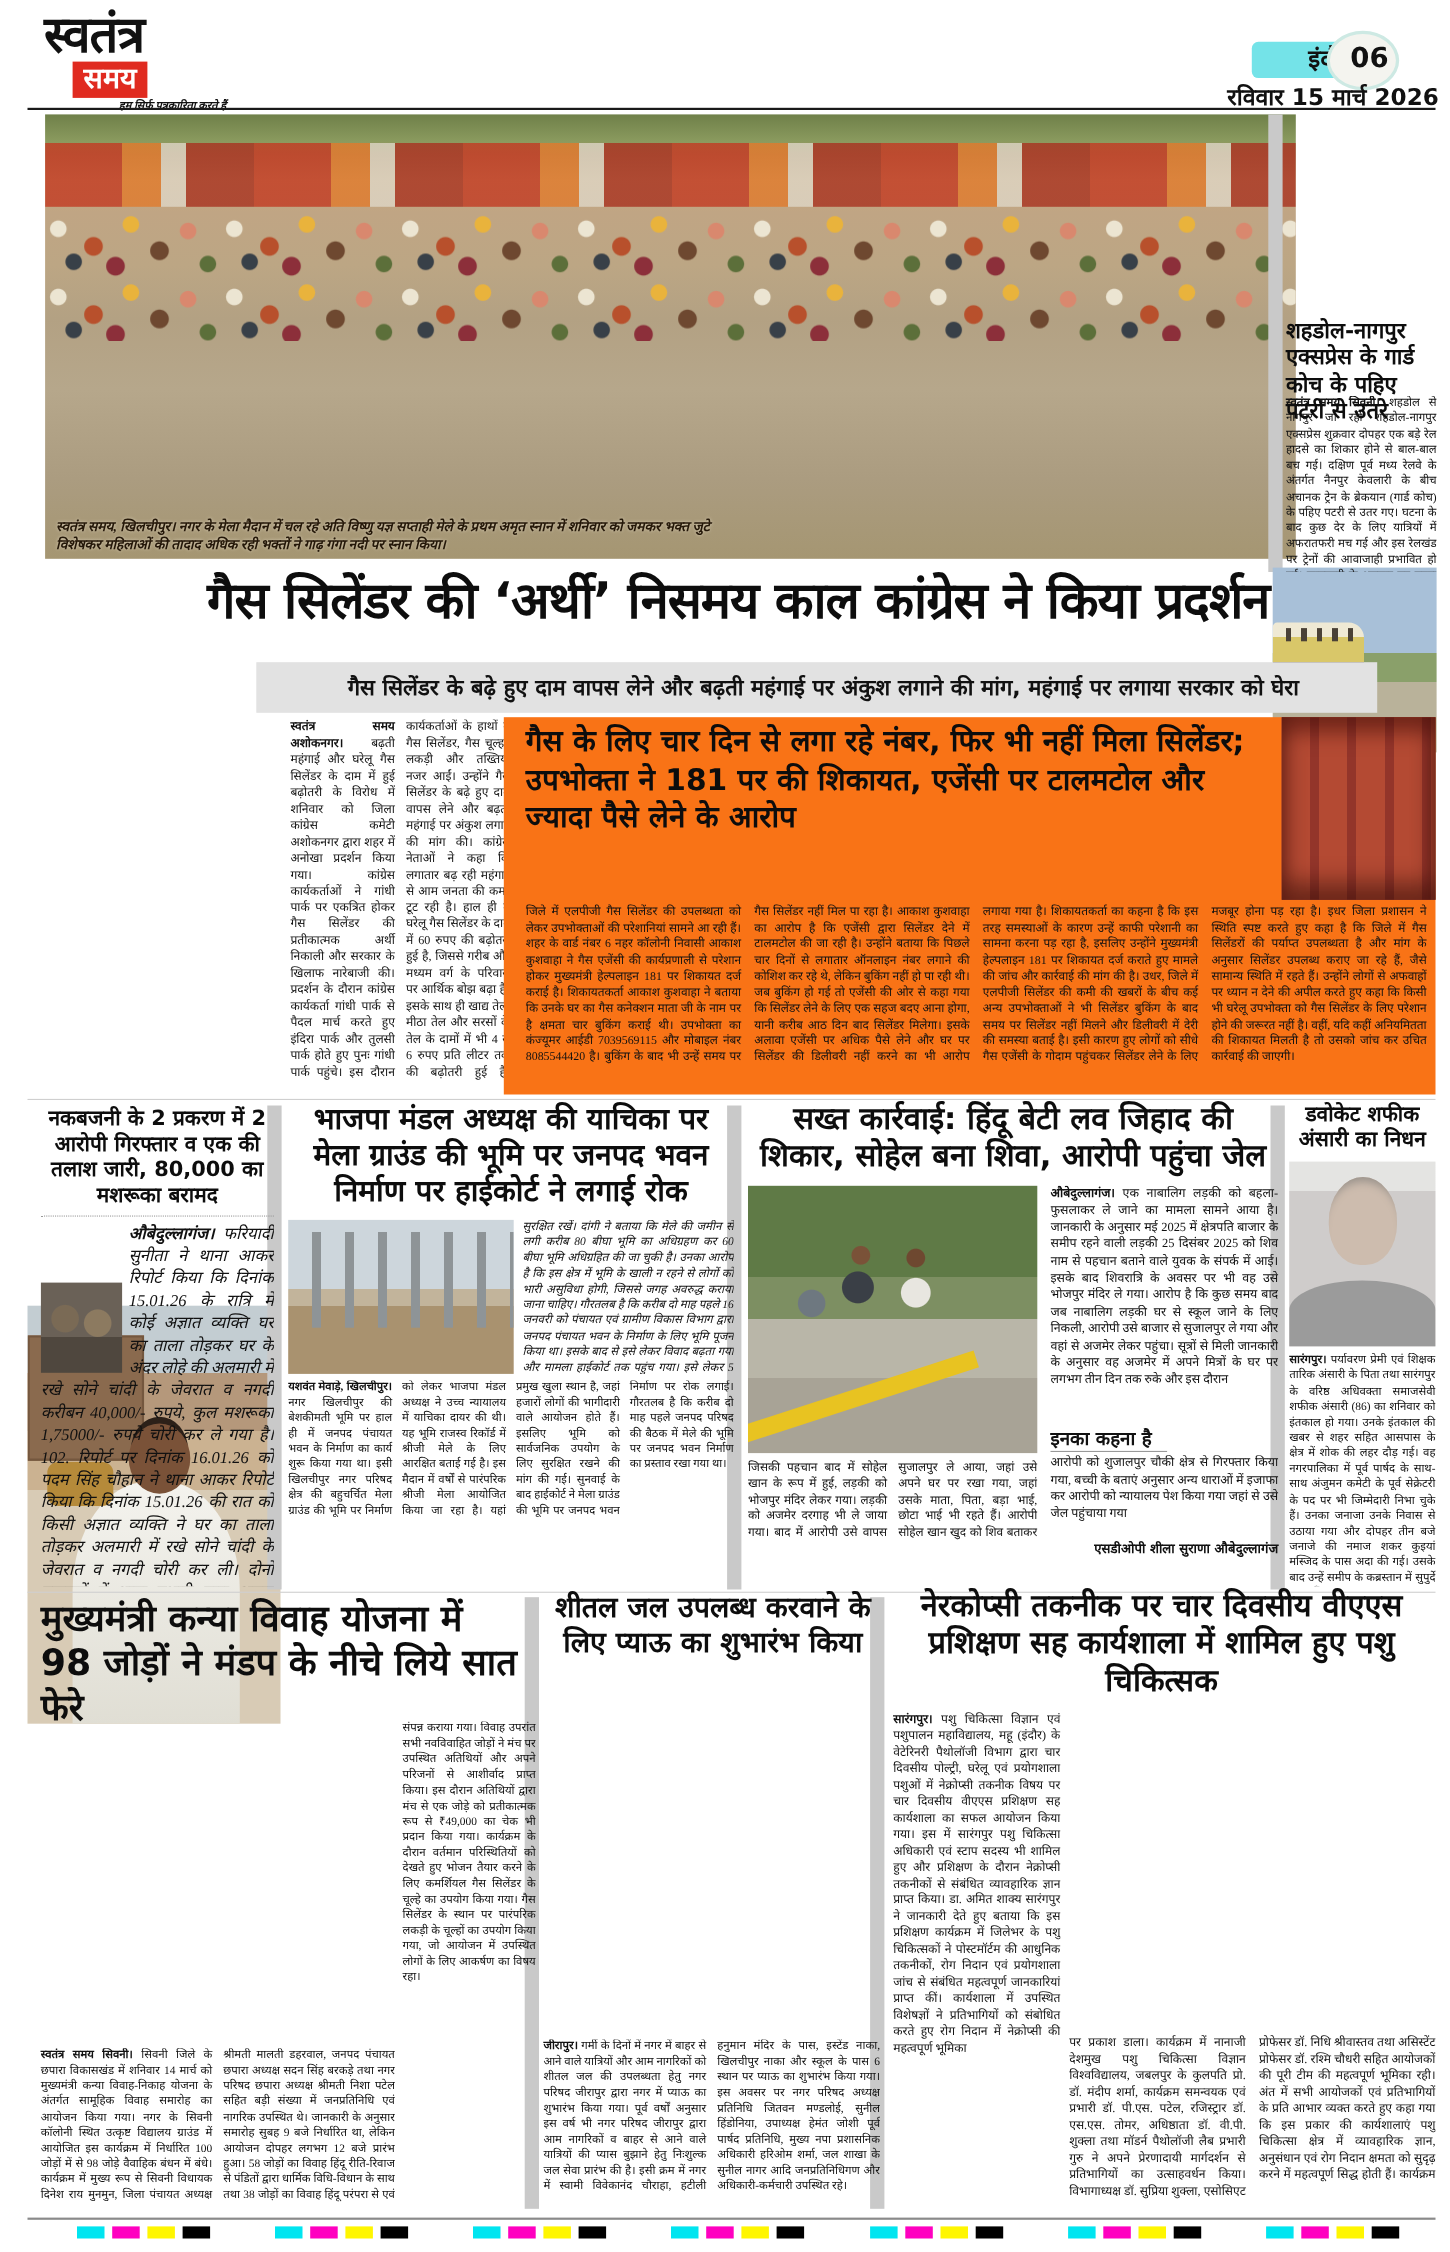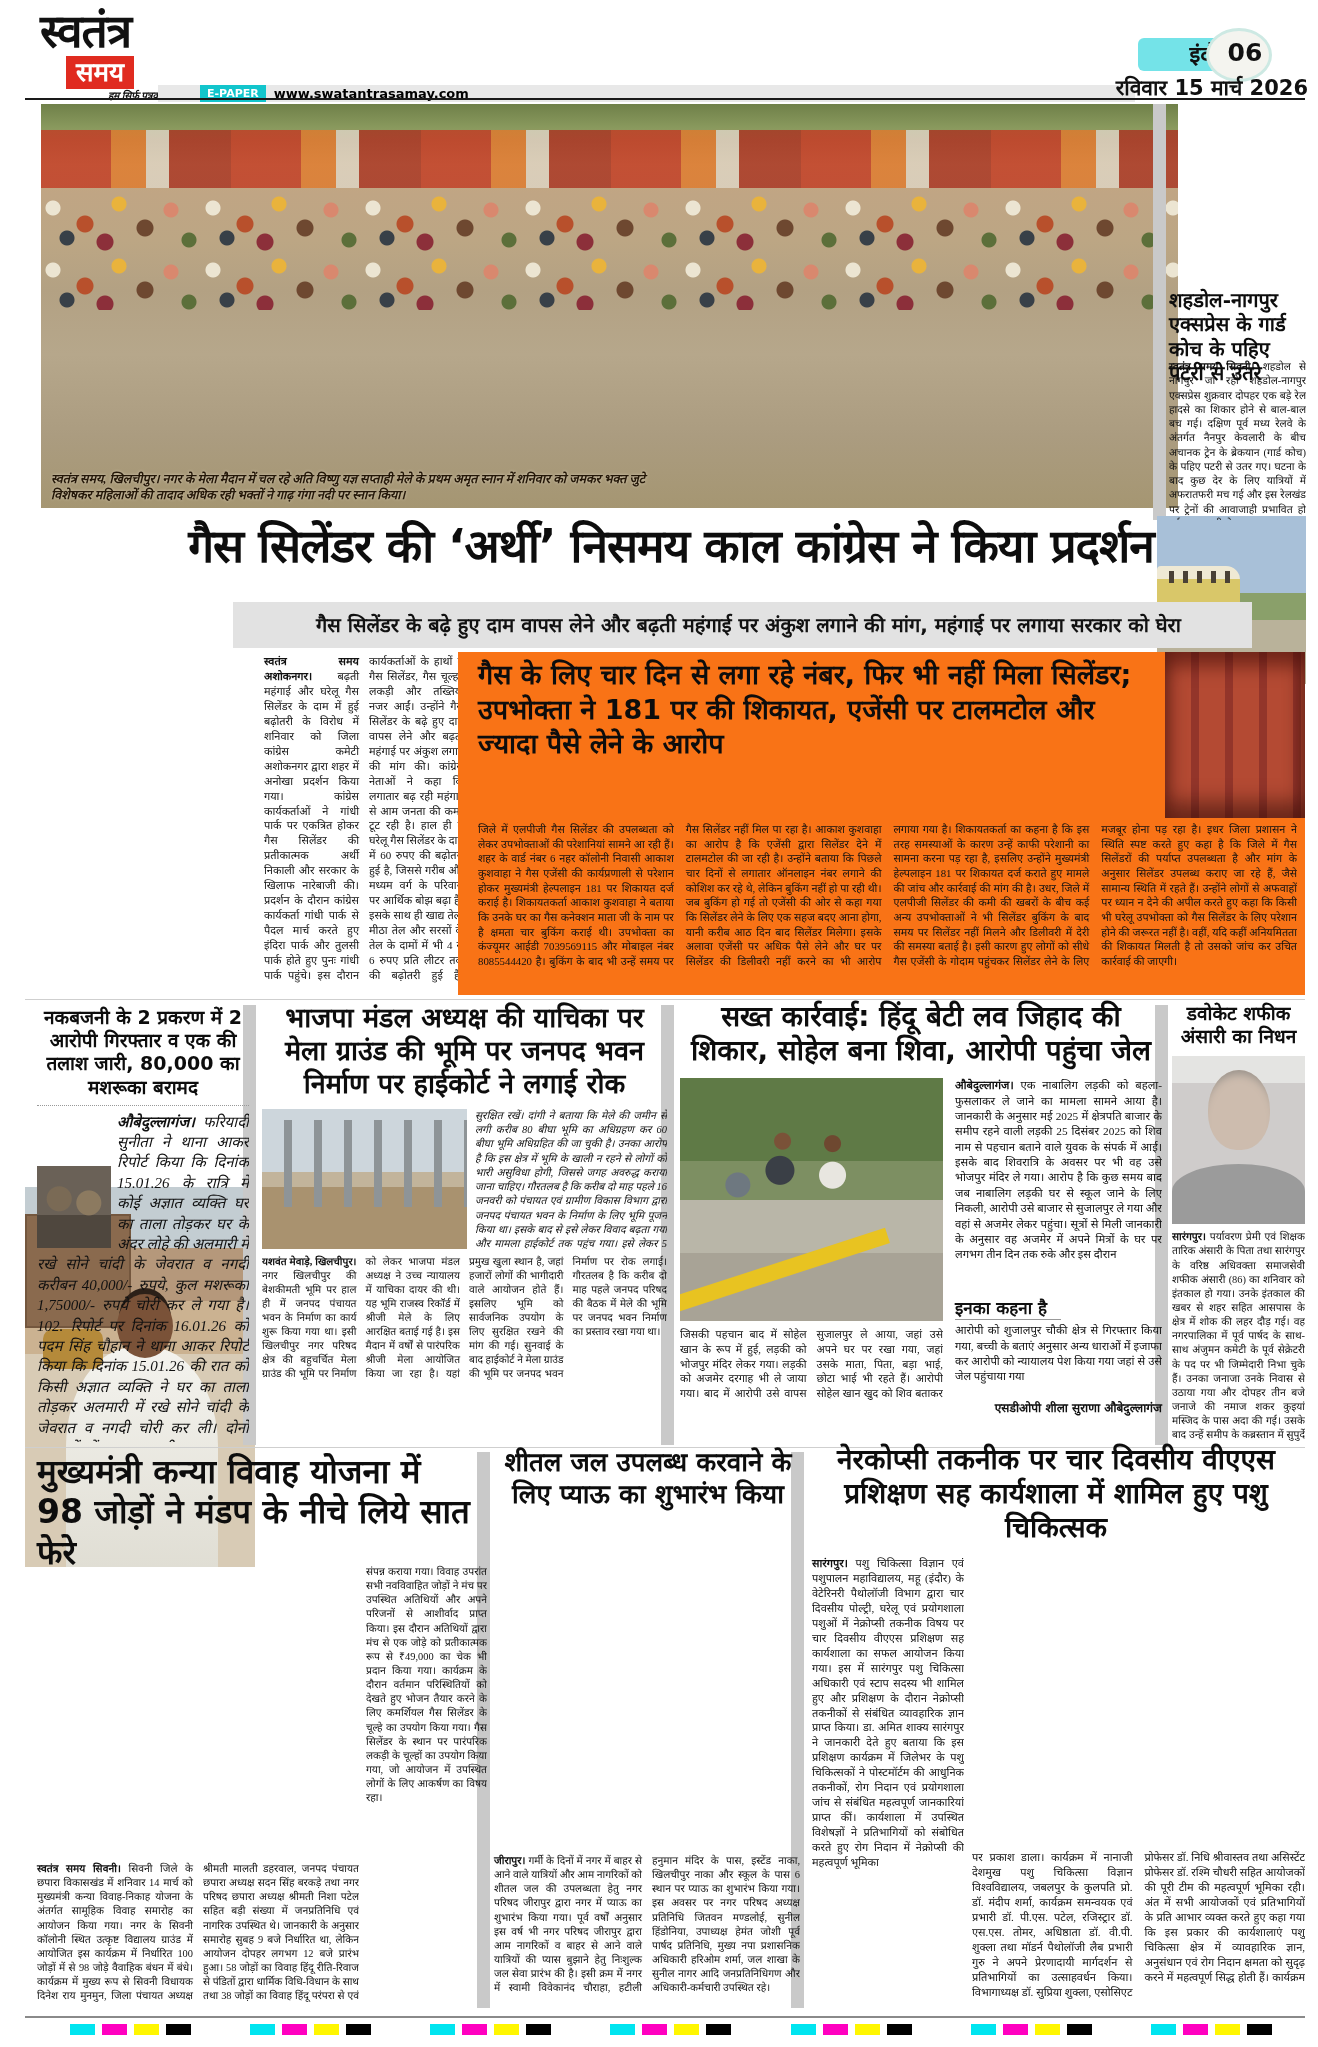--- a/index.html
+++ b/index.html
@@ -111,24 +111,20 @@
 </style>
 </head>
 <body>
 
 <div class="abs" style="left:0;top:0;width:1318px;height:100px;">
   <div class="abs" style="left:28px;top:8px;width:210px;">
     <div class="logo-top sans">स्वतंत्र</div>
     <div class="logo-red sans" style="margin-left:26px;margin-top:2px;">समय</div>
   </div>
   <div class="abs tagline serif" style="left:96px;top:88px;width:130px;">हम सिर्फ पत्रकारिता करते हैं</div>
-  <div class="abs graybar" style="left:158px;top:85px;width:935px;height:17px;">
-    <span class="epaper sans">E-PAPER</span>
-    <span class="weburl sans">www.swatantrasamay.com</span>
-  </div>
   <div class="abs citypill sans" style="left:1138px;top:38px;width:116px;height:33px;">इंदौर</div>
   <div class="abs pagecircle sans" style="left:1206px;top:28px;width:48px;height:48px;">06</div>
   <div class="abs edate sans" style="left:1100px;top:73px;width:196px;">रविवार 15 मार्च 2026</div>
   <div class="abs" style="left:25px;top:98px;width:1268px;height:2px;background:#1a1a1a;"></div>
 </div>
 
 <div class="abs photo lead-photo" style="left:41px;top:104px;width:1125px;height:404px;">
   <div class="tent-strip"></div>
   <div class="crowd-strip"></div>
   <div class="lead-caption">स्वतंत्र समय, खिलचीपुर। नगर के मेला मैदान में चल रहे अति विष्णु यज्ञ सप्ताही मेले के प्रथम अमृत स्नान में शनिवार को जमकर भक्त जुटे विशेषकर महिलाओं की तादाद अधिक रही भक्तों ने गाढ़ गंगा नदी पर स्नान किया।</div>

